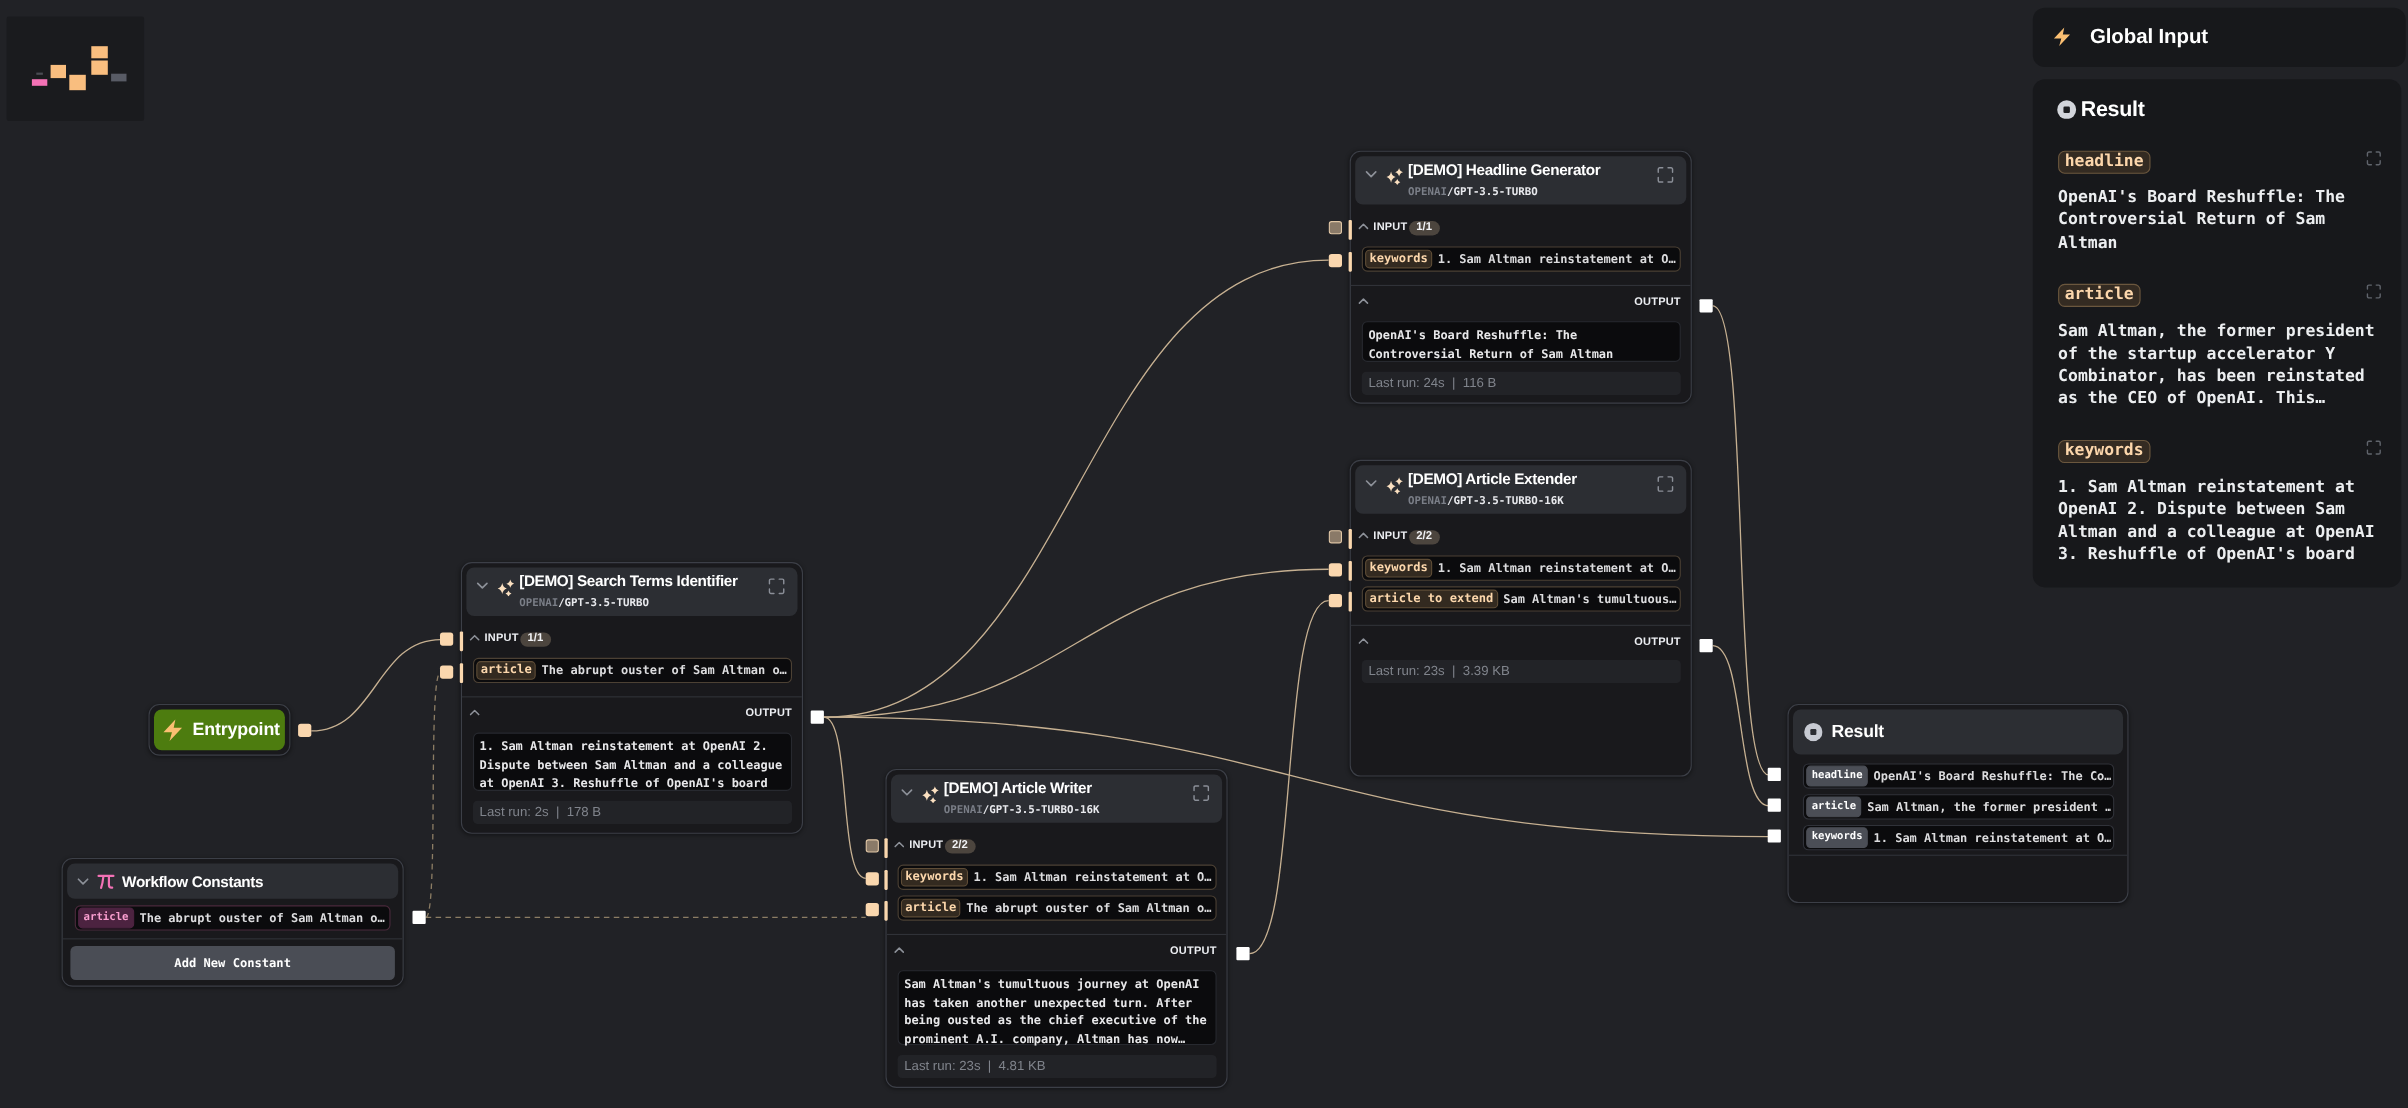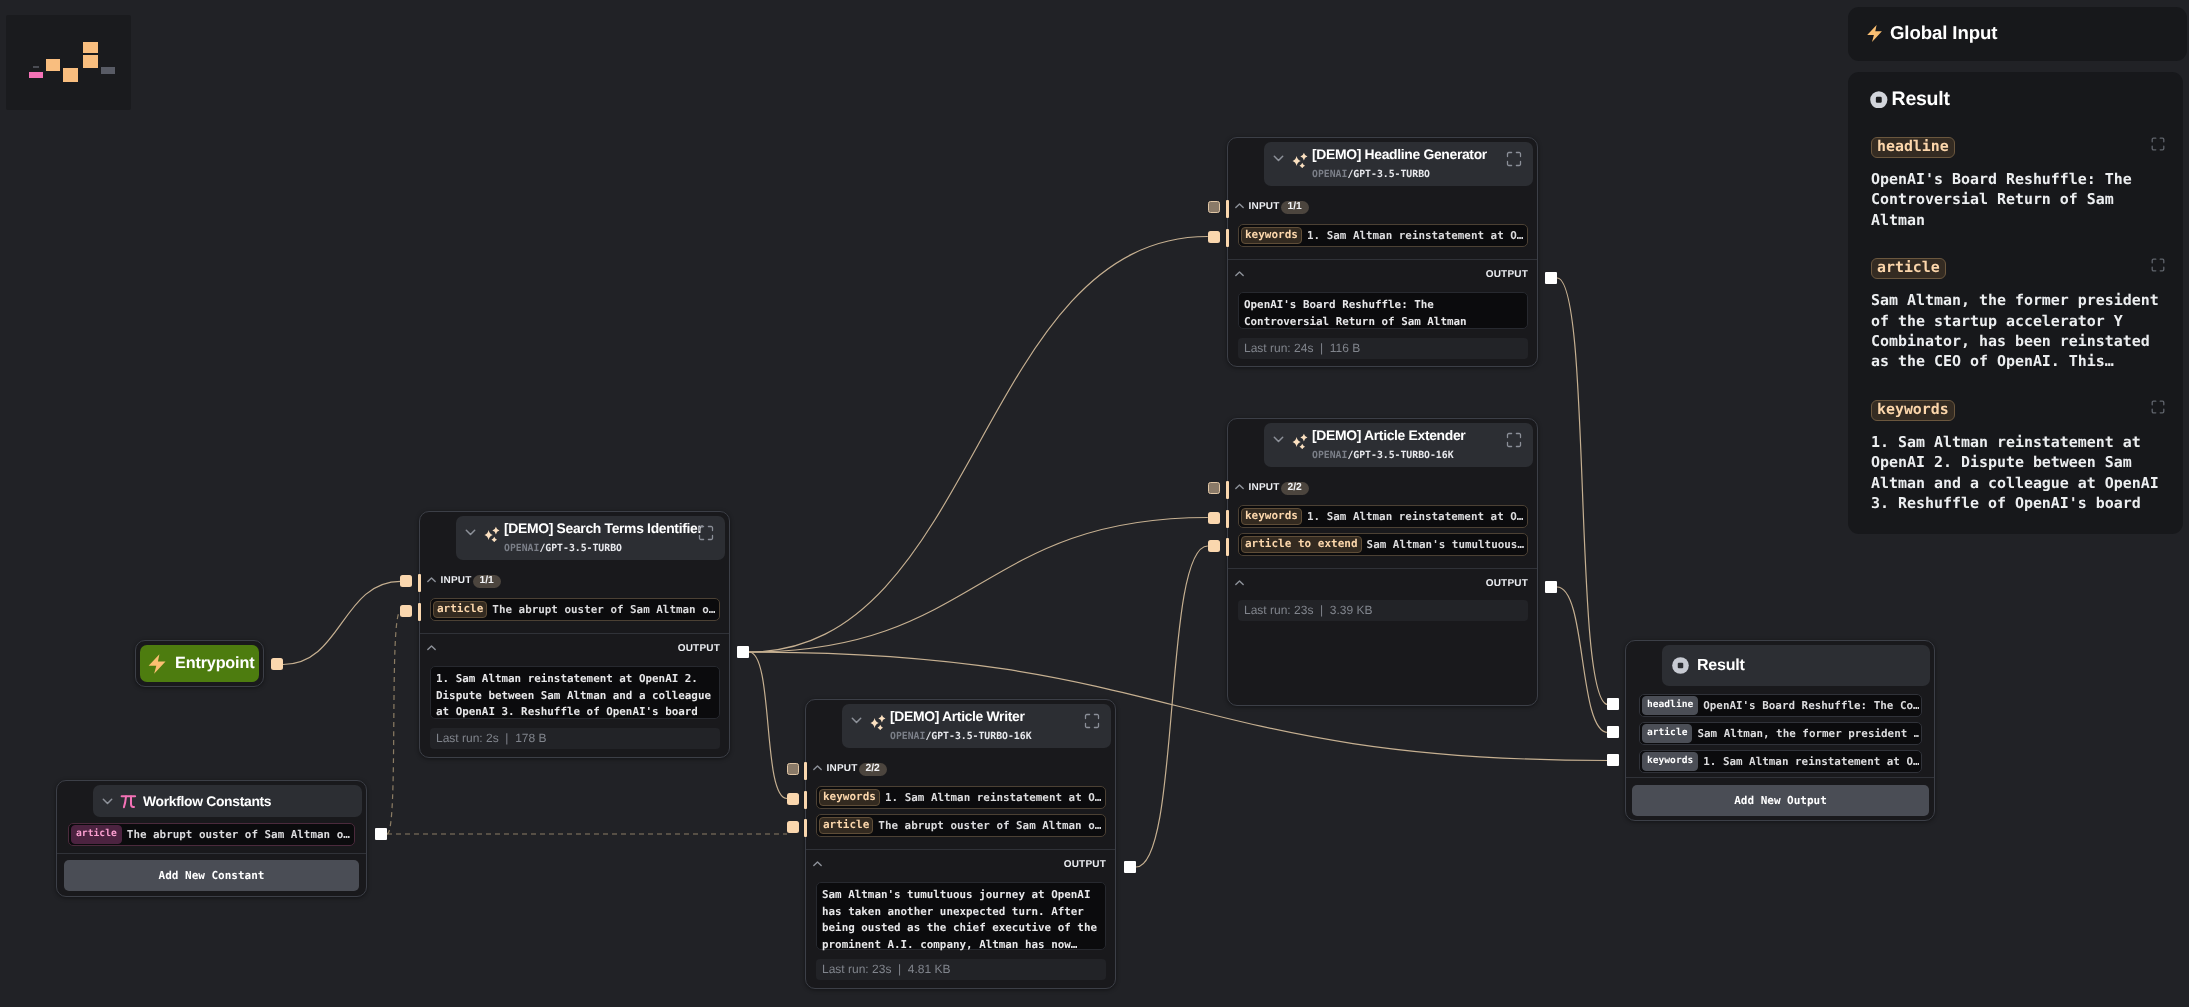--- a/index.html
+++ b/index.html
@@ -15,21 +15,21 @@
   
   .minimap { position:absolute; left:6px; top:15px; width:125px; height:95px;
       background:#1a1b1e; border-radius:2px; overflow:hidden; }
   .mm-rect { position:absolute; }
 
   
   .node { position:absolute; background:#19191c; border:1px solid #3c3f47;
       border-radius:10px; overflow:hidden; box-shadow:0 1px 4px rgba(0,0,0,0.45); }
   .node-hdrwrap { padding:4px 4px 0 4px; }
   .node-header { background:#2c2e33; border-radius:7px; padding:4px 11px 7px 8px;
-      display:flex; align-items:flex-start; height:44px;margin-left:32px; }
+      display:flex; align-items:flex-start; height:44px; }
   .chev { width:13px; height:13px; flex:0 0 13px; margin-top:6px; margin-right:7px; }
   .chev svg { display:block; }
   .hdr-icon { width:20px; height:20px; flex:0 0 20px; margin-right:3px; margin-top:2px; margin-left:-3px; }
   .hdr-texts { flex:1 1 auto; min-width:0; }
   .node-title { font-size:13.9px; font-weight:bold; color:#fff; letter-spacing:-0.32px;
       line-height:16px; white-space:nowrap; }
   .node-sub { font-family:"DejaVu Sans Mono", monospace; font-size:9.8px; font-weight:bold;
       line-height:13px; margin-top:6px; white-space:nowrap; letter-spacing:0px; }
   .node-sub .prov { color:#7b7f88; }
   .node-sub .model { color:#e9eaee; }
@@ -466,30 +466,27 @@
     <div class="field grey">
       <span class="chip grey">article</span>
       <span class="fval">Sam Altman, the former president …</span>
     </div>
     <div class="field grey">
       <span class="chip grey">keywords</span>
       <span class="fval">1. Sam Altman reinstatement at O…</span>
     </div>
   </div>
   <div class="divider" style="margin-top:4px;"></div>
-  <div style="padding:7px 5px 0 6px;">
-    <div class="addbtn">Add New Output</div>
-  </div>
 </div>
 <div class="h grey" style="left:1607px;top:698px;"></div>
 <div class="h grey" style="left:1607px;top:726px;"></div>
 <div class="h grey" style="left:1607px;top:754px;"></div>
 
 <div class="panel-card" style="left:1848px;top:7px;width:339px;height:54px;">
-  <div style="display:flex;align-items:center;gap:6px;padding:15px 0 0 17px;">
+  <div style="display:flex;align-items:center;gap:16px;padding:15px 0 0 17px;">
     <span style="display:flex;">
           <svg width="19" height="20" viewBox="0 0 19 20" fill="#fbbf72">
             <path d="M11.6 1.9 L2.2 11.9 L8.9 11.9 L7.0 18.9 L16.9 8.3 L10.3 8.3 Z"></path>
           </svg>
         </span>
     <span class="gi-title">Global Input</span>
   </div>
 </div>
 
 <div class="panel-card" style="left:1848px;top:72px;width:335px;height:462px;">

